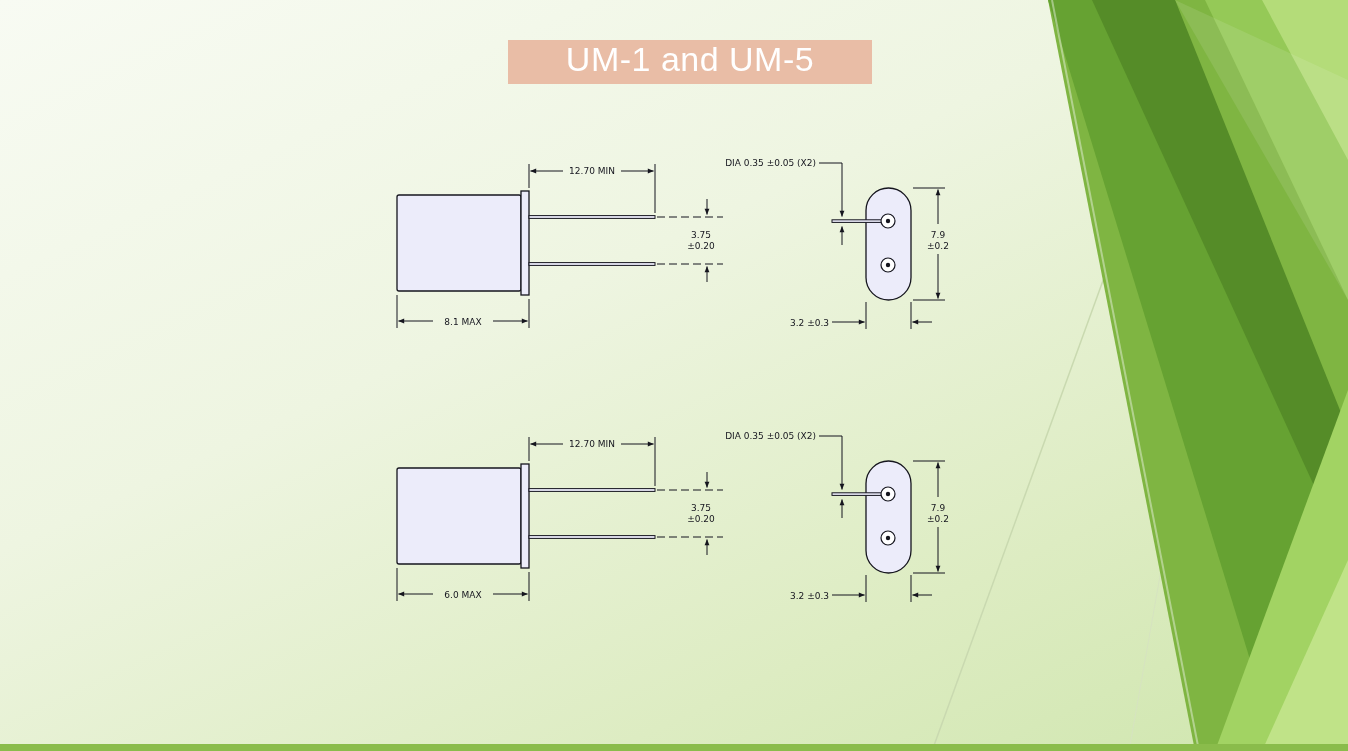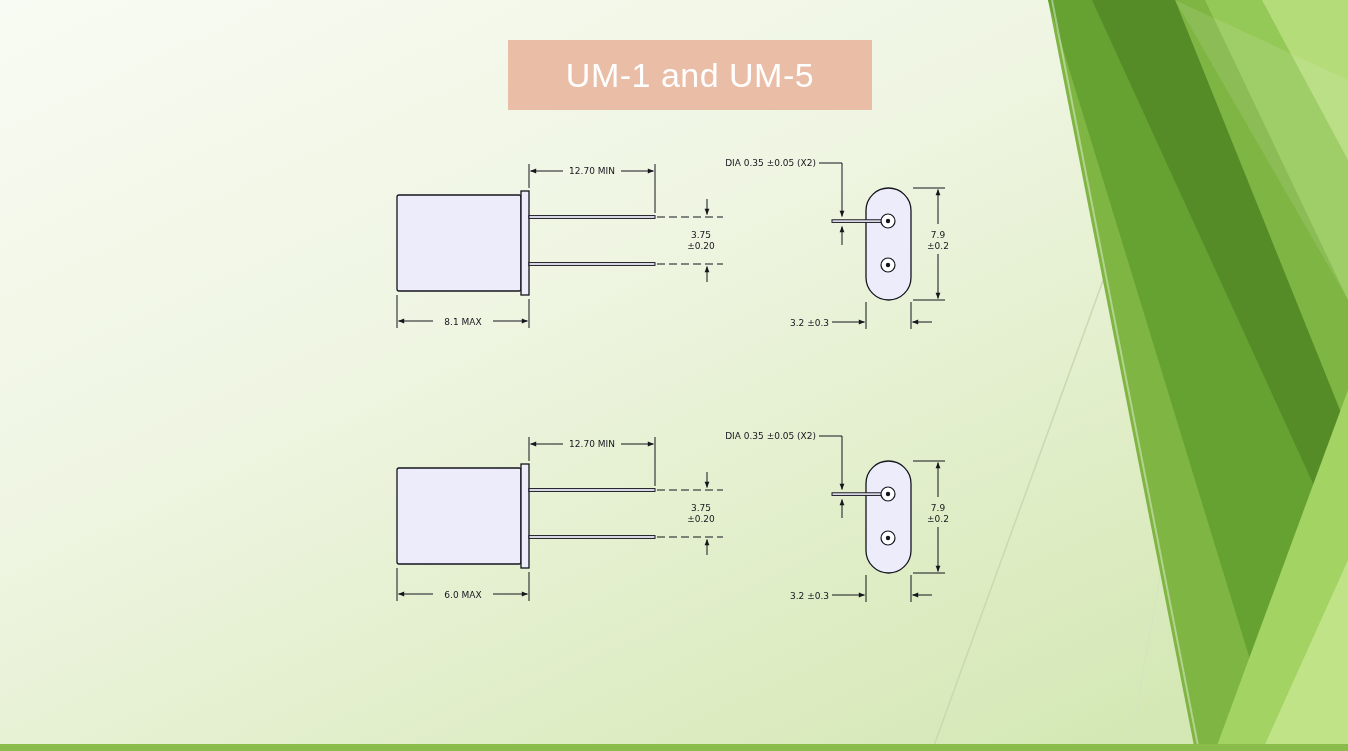--- a/index.html
+++ b/index.html
@@ -18,24 +18,23 @@
   .bg-svg {
     position: absolute;
     left: 0; top: 0;
     width: 1348px; height: 751px;
   }
   .title-banner {
     position: absolute;
     left: 508px;
     top: 40px;
     width: 364px;
-    height: 70px;
+    height: 44px;
     background: #e9bda6;
     display: flex;
-    align-items: center;
     justify-content: center;
   }
   .title-banner span {
     color: #ffffff;
     font-size: 34px;
     font-family: "Liberation Sans", sans-serif;
     letter-spacing: 0.5px;
   }
   .drawing {
     position: absolute;

